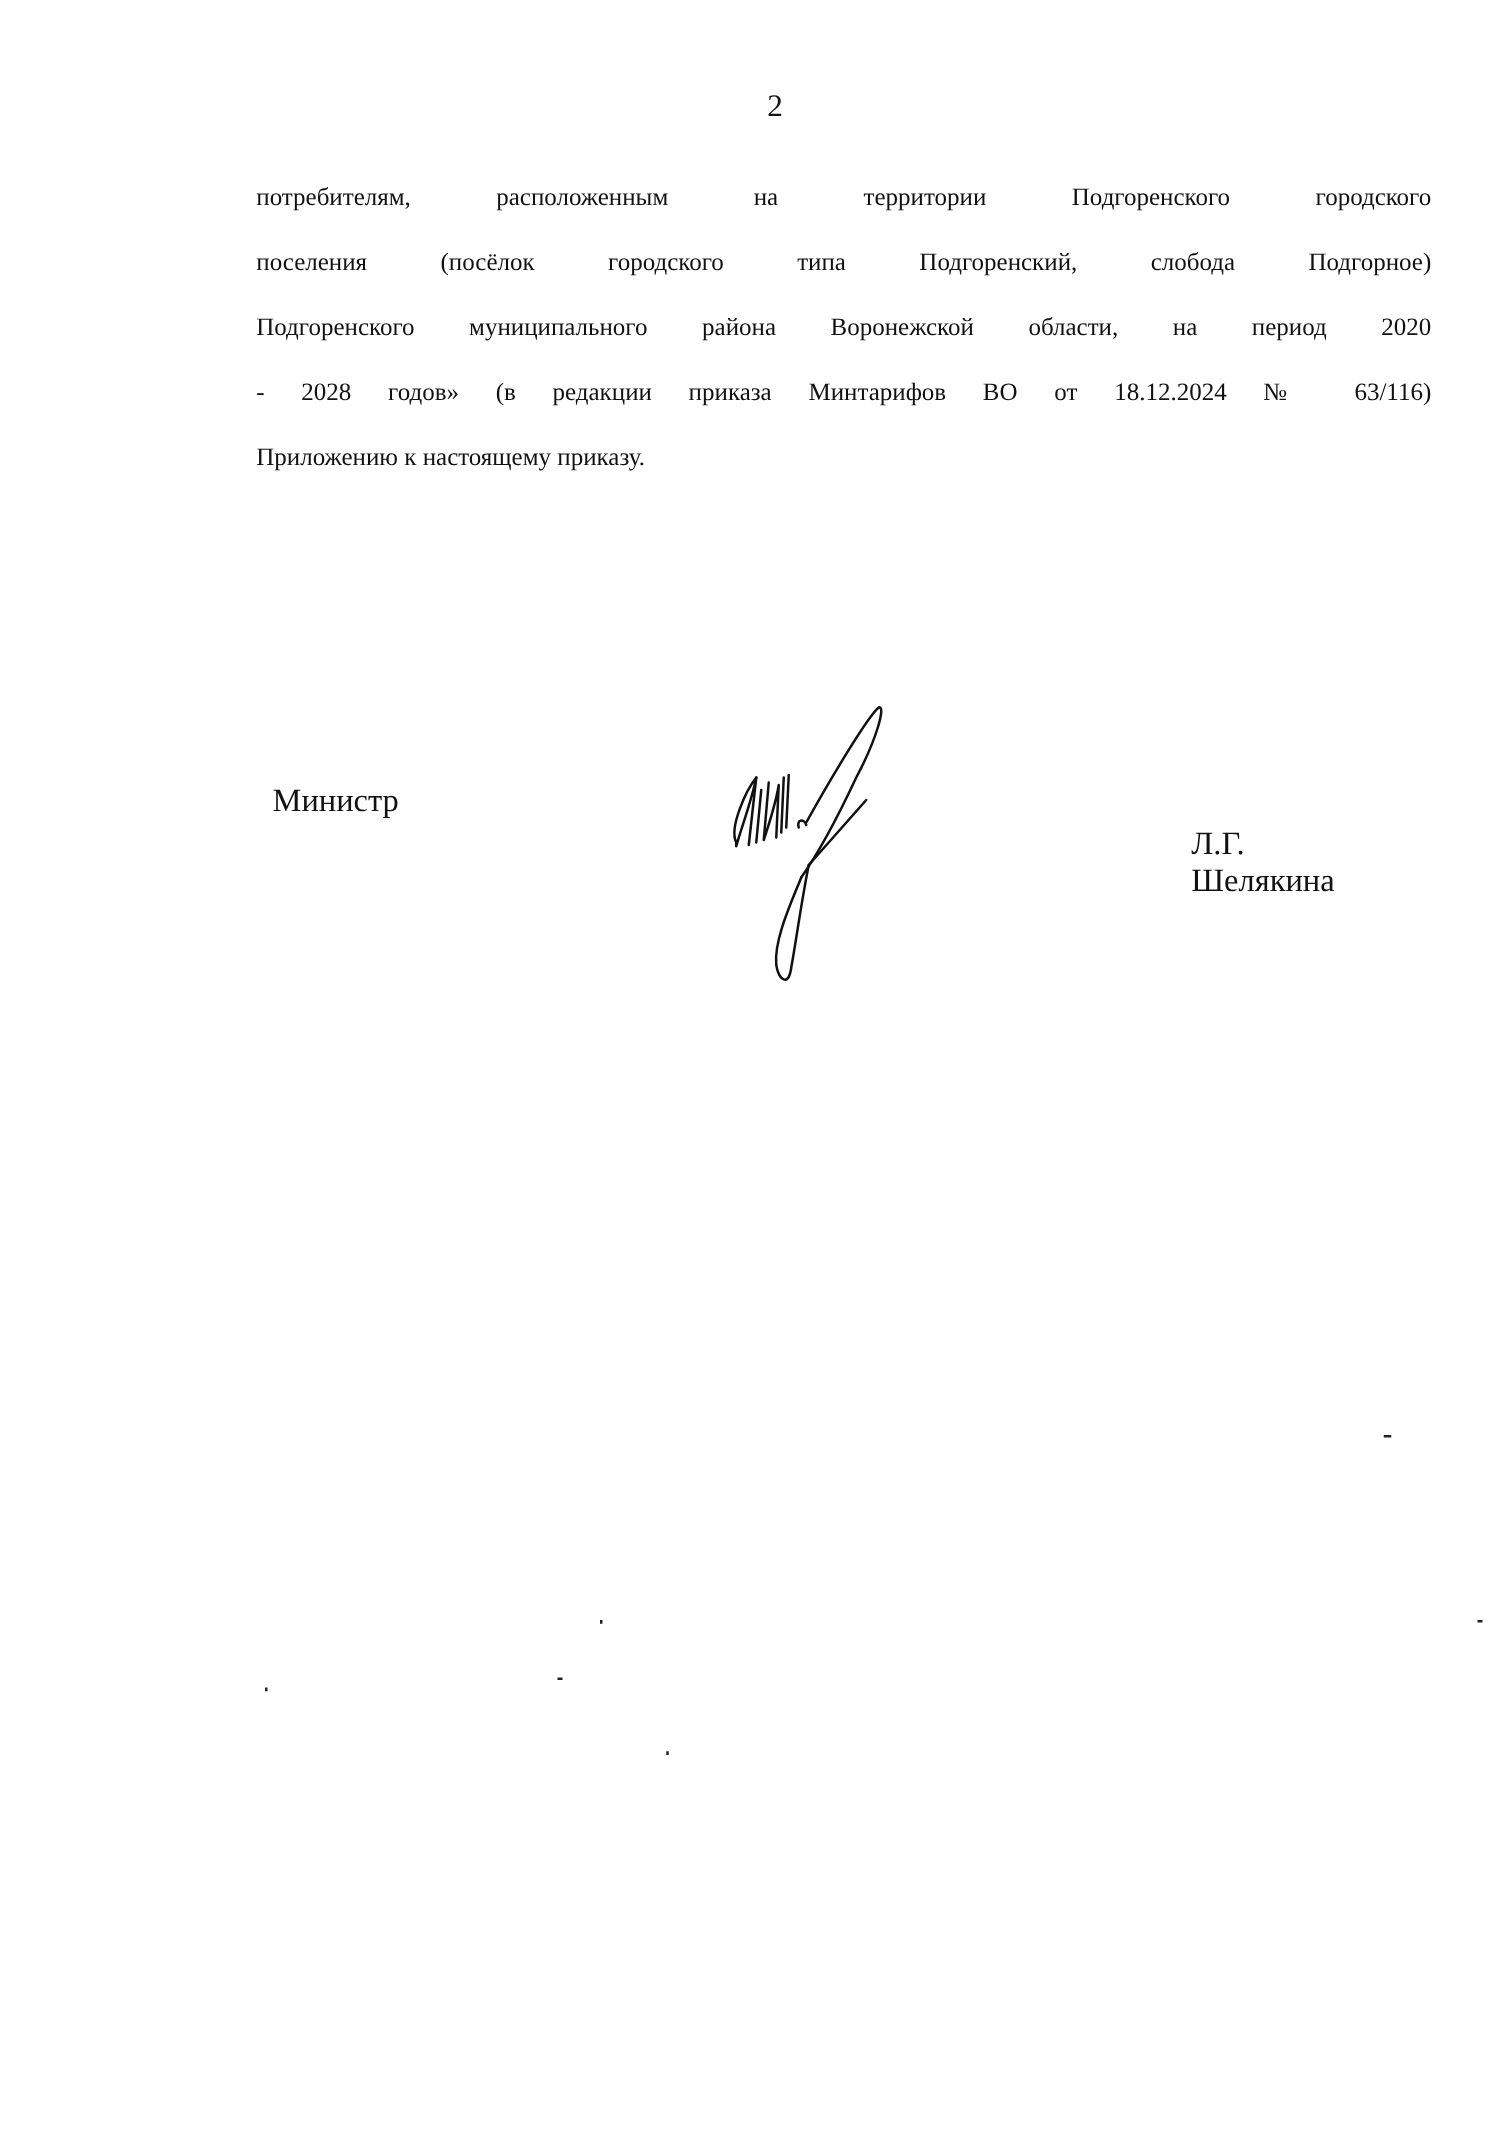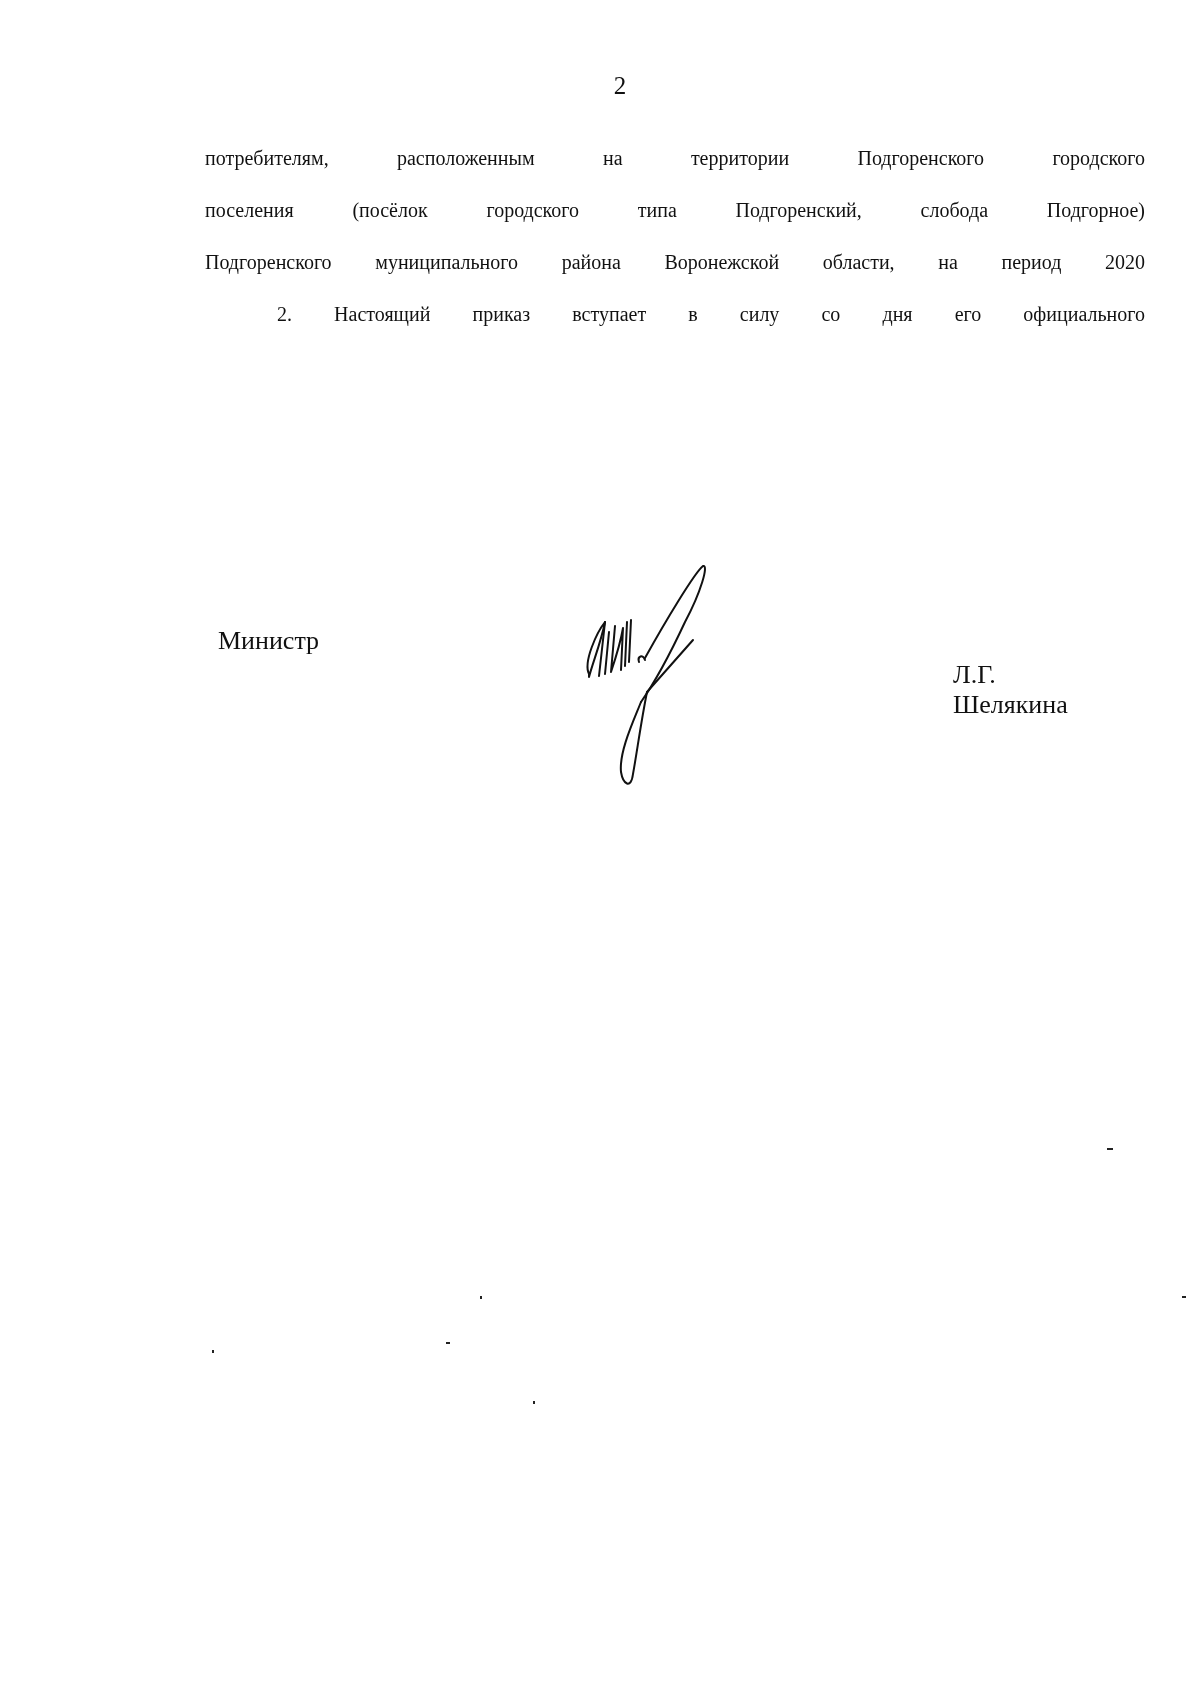--- a/index.html
+++ b/index.html
@@ -31,23 +31,24 @@
 </head>
 <body>
 
 <div class="page-number">2</div>
 
 <div class="body-text">
   <p>
     <span class="l">потребителям, расположенным на территории Подгоренского городского</span>
     <span class="l">поселения (посёлок городского типа Подгоренский, слобода Подгорное)</span>
     <span class="l">Подгоренского муниципального района Воронежской области, на период 2020</span>
+    <span class="l">- 2028 годов»  (в редакции приказа Минтарифов ВО от 18.12.2024 № 63/116)</span>
+    <span class="l last">Приложению к настоящему приказу.</span>
   </p>
   <p>
-    <span class="l" style="padding-left:72px;">2. Настоящий приказ вступает в силу со дня его официального</span>
   </p>
 </div>
 
 <div class="signature-block">
   <span class="sig-title">Министр</span>
   <span class="sig-mark">
     <svg width="160" height="230" viewBox="0 0 160 230">
       <g fill="none" stroke="#111" stroke-width="2" stroke-linecap="round" stroke-linejoin="round">
         <path d="M14 112 C 8 100, 22 70, 30 60 C 26 80, 18 100, 14 115 Z"></path>
         <path d="M30 60 L 24 114 M 34 70 L 30 112 M 40 64 L 36 110 C 42 92, 46 78, 48 66 L 46 108"></path>

